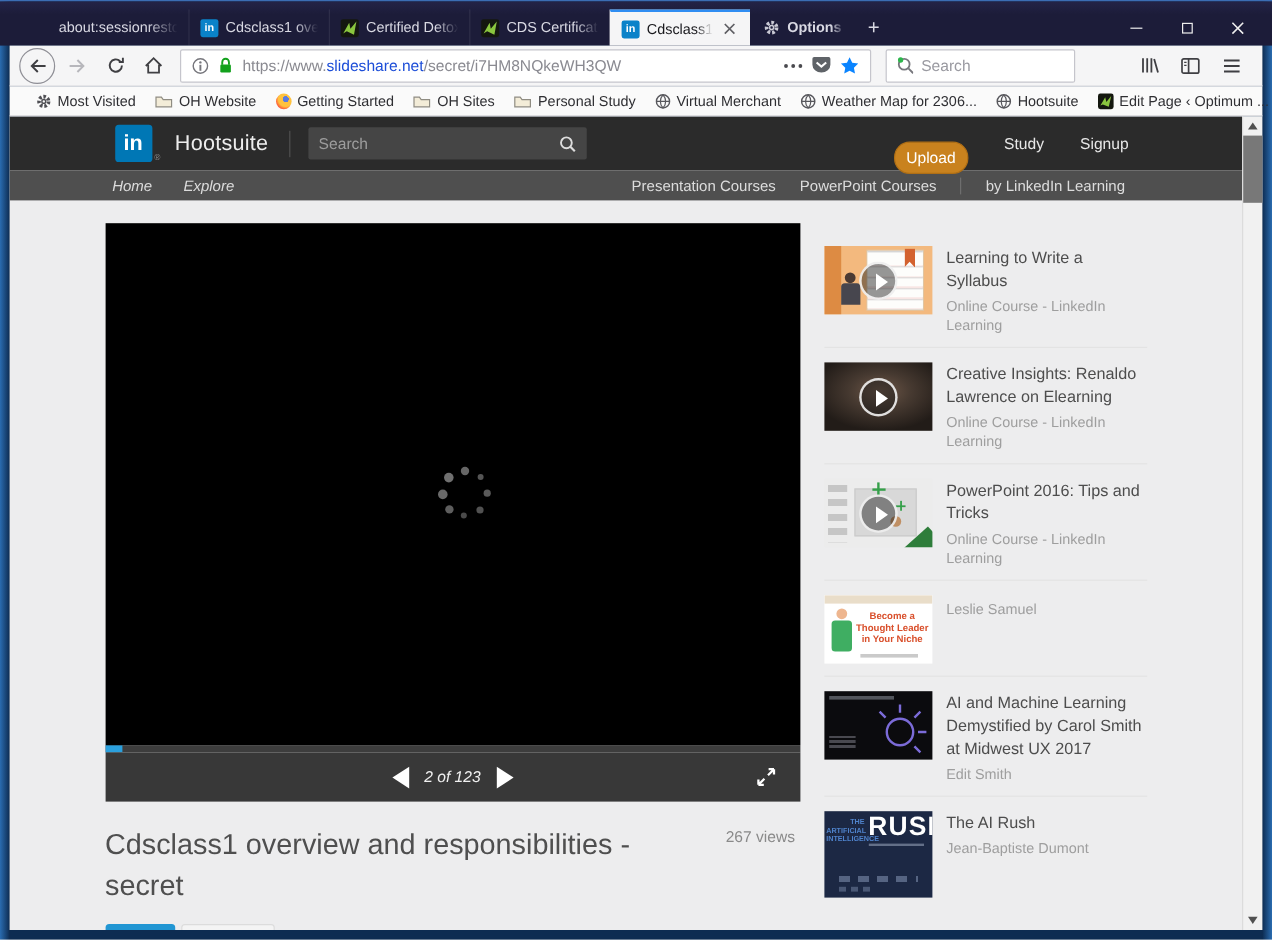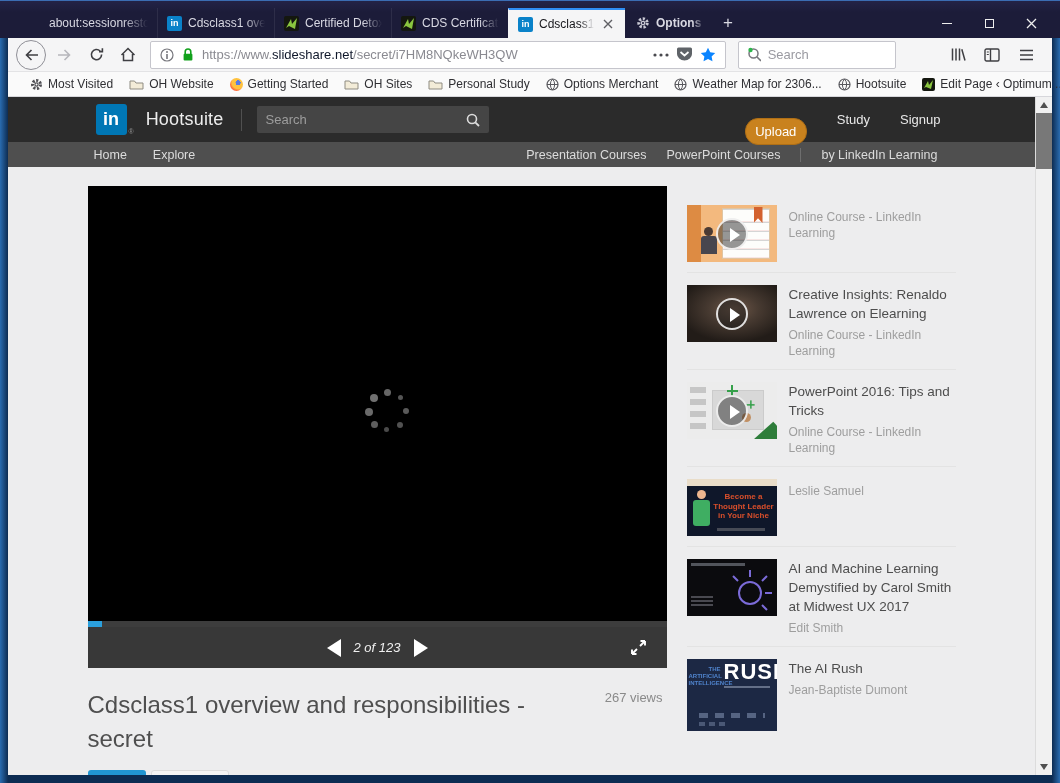--- a/index.html
+++ b/index.html
@@ -34,21 +34,21 @@
   .glyph-min { width:10px; border-top:1px solid #eee; }
   .glyph-max { width:9px; height:9px; border:1px solid #eee; }
   
   .navbar { position:absolute; top:38px; left:8px; width:1044px; height:34px; background:#f5f5f6;
     display:flex; align-items:center; padding:0 8px; gap:4px; border-bottom:1px solid #e3e3e5; }
   .nav-btn { width:28px; height:28px; display:flex; align-items:center; justify-content:center; flex-shrink:0; }
   .back-circle { width:30px; height:30px; border:1px solid #8f8f96; border-radius:50%; }
   .urlbar { width:576px; height:28px; background:#fff; border:1px solid #c5c5cc; border-radius:2px;
     display:flex; align-items:center; padding:0 9px; gap:7px; margin-left:4px; }
   .url-text { font-size:13px; color:#8a8a91; white-space:nowrap; overflow:hidden; flex:1; }
-  .url-text .domain { color:#0f172a;margin-top:16px; }
+  .url-text .domain { color:#1d4ed8;margin-top:16px; }
   .searchbar { width:158px; height:28px; background:#fff; border:1px solid #c5c5cc; border-radius:2px;
     display:flex; align-items:center; padding:0 8px; gap:7px; margin-left:8px; }
   .searchbar input { border:none; outline:none; width:100%; font-size:13px; font-family:"Liberation Sans",sans-serif; color:#333; background:transparent; }
   .searchbar input::placeholder { color:#9a9aa1; }
   .nav-right { margin-left:auto; display:flex; align-items:center; gap:6px; padding-right:4px; }
   
   .bookmarksbar { position:absolute; top:72px; left:8px; width:1044px; height:25px; background:#fafafa;
     display:flex; align-items:center; padding:0 14px; border-bottom:1px solid #d7d7db; }
   .bm { display:flex; align-items:center; gap:5px; padding:0 8px; height:22px; font-size:12px; color:#2f2f33; white-space:nowrap; }
   
@@ -117,21 +117,21 @@
   .t3 { background:#ececec; }
   .t3 .rail { position:absolute; left:3px; top:5px; width:16px; height:48px;
     background:repeating-linear-gradient(#c6c6c6 0 6px, #ececec 6px 12px); }
   .t3 .slide { position:absolute; left:25px; top:8px; width:52px; height:40px; background:#d8d8d8; border:1px solid #cbcbcb; }
   .t3 .plus { position:absolute; width:11px; height:11px; }
   .t3 .plus::before { content:""; position:absolute; left:0; top:4.5px; width:11px; height:2.4px; background:#35a04a; }
   .t3 .plus::after { content:""; position:absolute; left:4.5px; top:0; width:2.4px; height:11px; background:#35a04a; }
   .t3 .p1 { left:40px; top:3px; } .t3 .p2 { left:58px; top:17px; transform:scale(.75); }
   .t3 .arm { position:absolute; right:-6px; bottom:-8px; width:34px; height:16px; background:#2e7d3a; transform:rotate(-42deg); }
   .t3 .hand { position:absolute; right:26px; bottom:17px; width:9px; height:9px; border-radius:50%; background:#c08f63; }
-  .t4 { background:#0f172a;text-decoration:underline; }
+  .t4 { background:#ffffff;text-decoration:underline; }
   .t4 .strip { position:absolute; top:0; left:0; width:100%; height:7px; background:#e9ddc9; }
   .t4 .person { position:absolute; left:4px; top:11px; width:22px; height:42px; }
   .t4 .person::before { content:""; position:absolute; left:6px; top:0; width:9px; height:9px; border-radius:50%; background:#eeb68f; }
   .t4 .person::after { content:""; position:absolute; left:2px; top:10px; width:17px; height:26px; border-radius:3px; background:#3fae62; }
   .t4 .txt { position:absolute; left:25px; top:13px; right:1px; color:#d94f2b; font-weight:bold; font-size:8px; line-height:9.5px; text-align:center; }
   .t4 .web { position:absolute; left:30px; bottom:5px; width:48px; height:3px; background:#8a8a8a; opacity:.45; }
   .t5 { background:#0b0b0e; }
   .t5 .cap { position:absolute; top:4px; left:4px; width:54px; height:3px; background:#9aa0aa; opacity:.5; }
   .t5 .meta { position:absolute; left:4px; bottom:9px; width:22px; height:11px;
     background:repeating-linear-gradient(#7c7c86 0 2px, transparent 2px 4px); opacity:.55; }
@@ -316,21 +316,21 @@
     <svg width="15" height="12">
         <path d="M1 3 h4.5 l1.5 2 h7 v6 H1 Z" fill="#f3ecd8" stroke="#8f8c82" stroke-width="1"></path>
       </svg>
     <span>Personal Study</span>
   </div>
   <div class="bm">
     <svg width="13" height="13">
         <circle cx="6.5" cy="6.5" r="5.5" fill="none" stroke="#58585d" stroke-width="1.2"></circle>
         <path d="M1 6.5 h11 M6.5 1 a8 8 0 0 1 0 11 M6.5 1 a8 8 0 0 0 0 11" fill="none" stroke="#58585d" stroke-width="1"></path>
       </svg>
-    <span>Options Merchant</span>
+    <span>Virtual Merchant</span>
   </div>
   <div class="bm">
     <svg width="13" height="13">
         <circle cx="6.5" cy="6.5" r="5.5" fill="none" stroke="#58585d" stroke-width="1.2"></circle>
         <path d="M1 6.5 h11 M6.5 1 a8 8 0 0 1 0 11 M6.5 1 a8 8 0 0 0 0 11" fill="none" stroke="#58585d" stroke-width="1"></path>
       </svg>
     <span>Weather Map for 2306...</span>
   </div>
   <div class="bm">
     <svg width="13" height="13">
@@ -368,21 +368,21 @@
       <div class="hdr-right">
         <div class="upload-btn">Upload</div>
         <span class="hdr-link">Study</span>
         <span class="hdr-link">Signup</span>
       </div>
     </div>
   </div>
 
   <div class="ss-subnav">
     <div class="ss-subnav-inner">
-      <span class="subnav-left" style="display:flex;">
+      <span class="subnav-left" style="display:flex;font-style:italic;">
         <a>Home</a>
         <a>Explore</a>
       </span>
       <span class="subnav-right">
         <a>Presentation Courses</a>
         <a>PowerPoint Courses</a>
         <span class="subnav-divider"></span>
         <a>by LinkedIn Learning</a>
       </span>
     </div>
@@ -431,20 +431,21 @@
       <div class="rec-item">
         <div class="thumb t1">
           <div class="wall"></div>
             <div class="doc"></div>
             <div class="ribbon"></div>
             <div class="head"></div>
             <div class="body"></div>
           <div class="play"></div>
         </div>
         <div>
+          <div class="rec-title">Learning to Write a Syllabus</div>
           <div class="rec-sub">Online Course - LinkedIn Learning</div>
         </div>
       </div>
 
       <div class="rec-item">
         <div class="thumb t2">
           <div class="play"></div>
         </div>
         <div>
           <div class="rec-title">Creative Insights: Renaldo Lawrence on Elearning</div>

